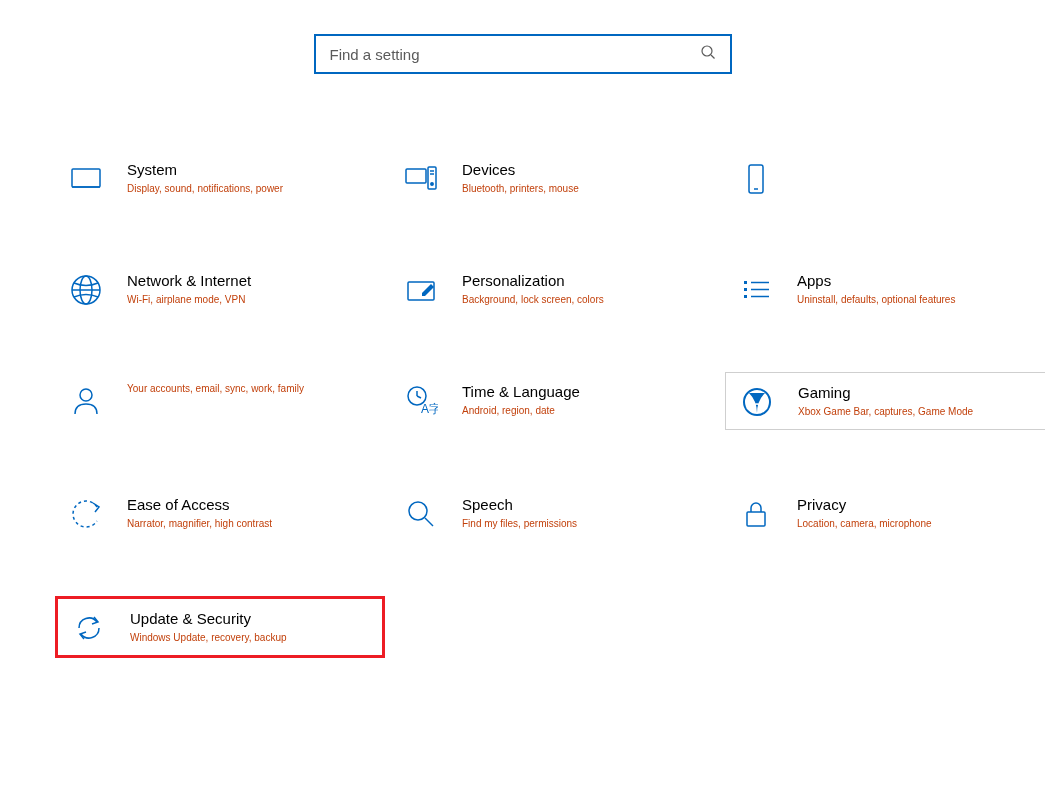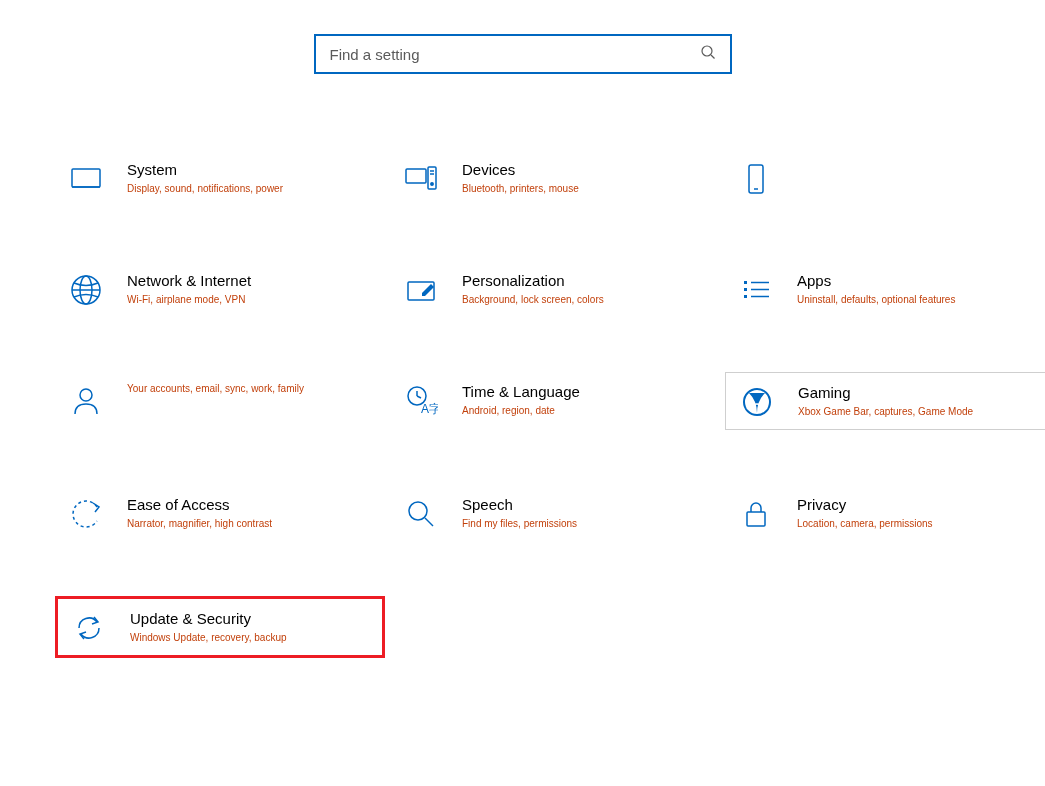--- a/index.html
+++ b/index.html
@@ -193,21 +193,21 @@
 
   <div class="item">
     <div class="icon">
       <svg viewBox="0 0 34 34">
           <rect x="8" y="15" width="18" height="14" rx="1"></rect>
           <path d="M12 15 V11 a5 5 0 0 1 10 0 V15"></path>
         </svg>
     </div>
     <div class="txt">
       <div class="title">Privacy</div>
-      <div class="desc">Location, camera, permissions</div>
+      <div class="desc">Location, camera, microphone</div>
     </div>
   </div>
 
   <div class="item highlight">
     <div class="icon">
       <svg viewBox="0 0 34 34">
           <path d="M7 17 A10 10 0 0 1 25 11"></path>
           <polyline points="22,6 26,11 20,13"></polyline>
           <path d="M27 17 A10 10 0 0 1 9 23"></path>
           <polyline points="12,28 8,23 14,21"></polyline>

